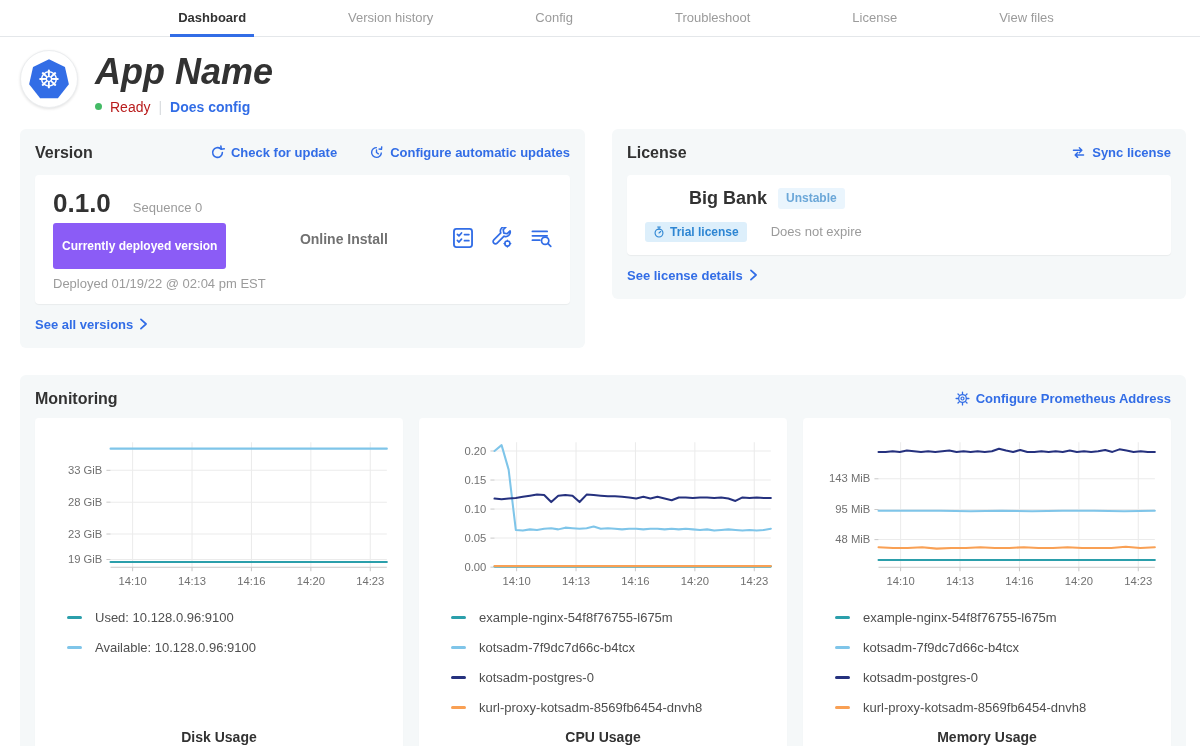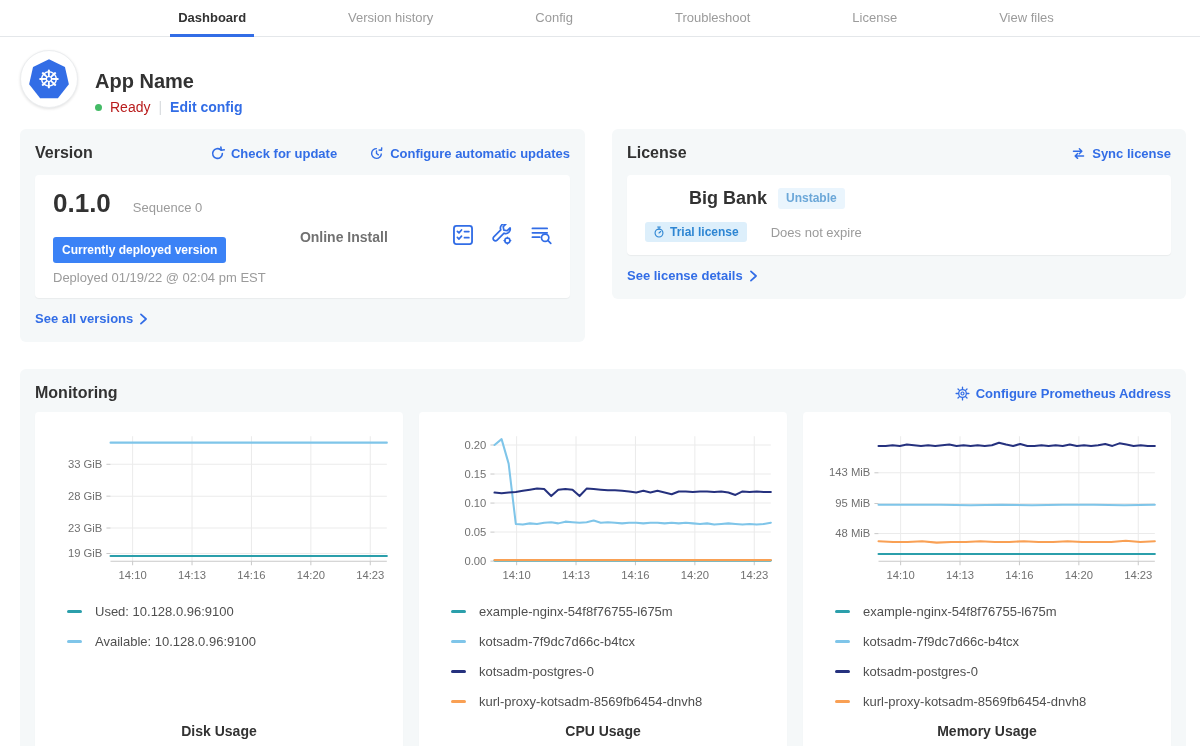--- a/index.html
+++ b/index.html
@@ -21,21 +21,21 @@
     cursor:pointer; white-space:nowrap;margin-left:32px;
   }
   .tab.active { color:#323232; font-weight:700; border-bottom-color:#326de6; }
   
   .app-header { display:flex; align-items:flex-start; gap:17px; padding:13px 20px 10px; }
   .logo-wrap {
     width:58px; height:58px; border-radius:50%; background:#fff;
     border:1px solid #eceef0; box-shadow:0 1px 3px rgba(0,0,0,.12);
     display:flex; align-items:center; justify-content:center;
   }
-  .app-title { font-size:20px; font-weight:700; line-height:1.1; margin-top:20px; }
+  .app-title { font-size:36px; font-weight:700; line-height:1.1; margin-top:2px;font-style:italic; }
   .status-row { display:flex; align-items:center; gap:8px; margin-top:7px; }
   .status-dot { width:7px; height:7px; border-radius:50%; background:#44bb66; }
   .status-text { font-size:14px; color:#b91c1c; }
   .v-divider { color:#d8dbde; font-size:14px; }
   .link {
     color:#326de6; font-weight:600; font-size:13px; cursor:pointer;
     display:inline-flex; align-items:center; gap:6px; text-decoration:none;
     background:none; border:none; padding:0; font-family:inherit;
   }
   .link svg { flex:none; }
@@ -51,22 +51,22 @@
   .inner-card {
     background:#fff; border-radius:4px; padding:13px 18px;
     box-shadow:0 1px 1px rgba(0,0,0,.05);
   }
   
   .version-body { display:flex; align-items:center; justify-content:space-between; }
   .v-row { display:flex; align-items:baseline; gap:22px; }
   .v-num { font-size:26px; font-weight:700; }
   .v-seq { font-size:13px; color:#9b9b9b; }
   .badge-green {
-    display:inline-block; background:#3b82f6; color:#fff; font-size:12px; font-weight:700;
-    padding:6px 9px; border-radius:3px; margin:18px 0 7px;
+    display:inline-block; background:#8b5cf6; color:#fff; font-size:12px; font-weight:700;
+    padding:16px 9px; border-radius:3px; margin:4px 0 7px;
   }
   .v-deployed { font-size:13px; color:#9b9b9b; }
   .v-install { font-size:14px; font-weight:600; color:#717171; margin-right:30px; }
   .v-icons { display:flex; gap:17px; align-items:center; }
   .icon-btn { background:none; border:none; padding:0; color:#326de6; cursor:pointer; }
   .see-link { margin-top:13px; }
   
   .lic-row1 { display:flex; gap:11px;margin-left:44px; }
   .lic-name { font-size:18px; font-weight:700; }
   .badge-channel {
@@ -112,21 +112,21 @@
       <polygon points="28,3 48.3,12.8 53.3,34.8 39.3,52.4 16.7,52.4 2.7,34.8 7.7,12.8" fill="#326de6"></polygon>
       <text x="28" y="39" text-anchor="middle" font-size="32" fill="#ffffff" font-family="DejaVu Sans, sans-serif">☸</text>
     </svg>
   </div>
   <div>
     <div class="app-title">App Name</div>
     <div class="status-row">
       <span class="status-dot"></span>
       <span class="status-text">Ready</span>
       <span class="v-divider">|</span>
-      <a class="link" style="font-size:14px">Edit config</a>
+      <a class="link" style="font-size:14px">Does config</a>
     </div>
   </div>
 </header>
 
 <main>
   <div class="cards-row">
 
     <section class="panel panel-version">
       <div class="panel-head">
         <span class="panel-title">Version</span>

